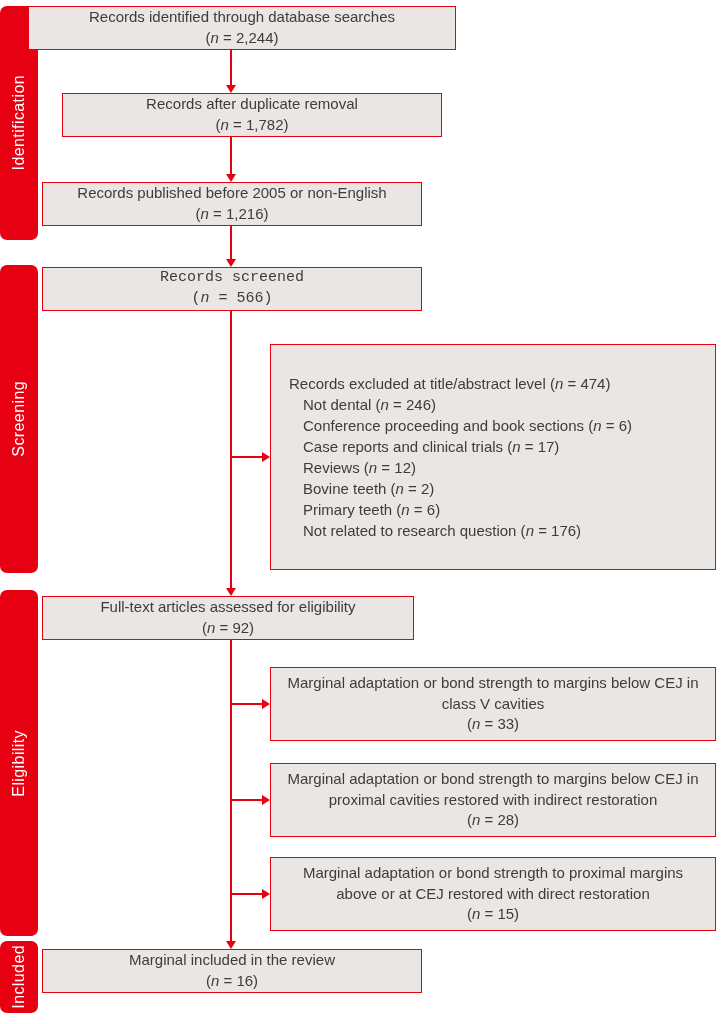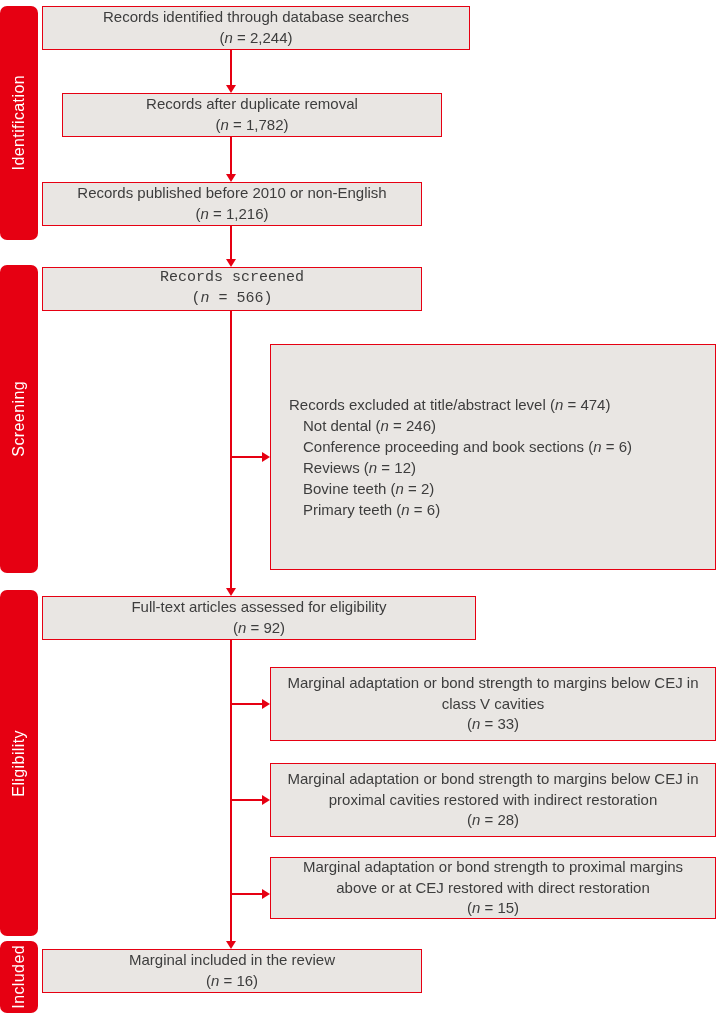--- a/index.html
+++ b/index.html
@@ -83,65 +83,67 @@
   <div class="stage-bar" style="top:265px; height:308px;">
     <span class="stage-label">Screening</span>
   </div>
   <div class="stage-bar" style="top:590px; height:346px;">
     <span class="stage-label">Eligibility</span>
   </div>
   <div class="stage-bar" style="top:941px; height:72px;">
     <span class="stage-label">Included</span>
   </div>
 
-  <div class="box" style="left:42px; top:6px; width:428px; height:44px;">
+  <div class="box" style="left:28px; top:6px; width:428px; height:44px;">
     <div>Records identified through database searches</div>
     <div>(<i>n</i>&nbsp;= 2,244)</div>
   </div>
 
   <div class="box" style="left:42px; top:93px; width:380px; height:44px;margin-left:20px;">
     <div>Records after duplicate removal</div>
     <div>(<i>n</i>&nbsp;= 1,782)</div>
   </div>
 
   <div class="box" style="left:42px; top:182px; width:380px; height:44px;">
-    <div>Records published before 2010 or non-English</div>
+    <div>Records published before 2005 or non-English</div>
     <div>(<i>n</i>&nbsp;= 1,216)</div>
   </div>
 
   <div class="box" style="left:42px; top:267px; width:380px; height:44px;font-family:Liberation Mono, monospace;">
     <div>Records screened</div>
     <div>(<i>n</i>&nbsp;= 566)</div>
   </div>
 
   <div class="box excluded-box" style="left:270px; top:344px; width:446px; height:226px;">
     <div>Records excluded at title/abstract level (<i>n</i>&nbsp;= 474)</div>
     <div class="excluded-item">Not dental (<i>n</i>&nbsp;= 246)</div>
     <div class="excluded-item">Conference proceeding and book sections (<i>n</i>&nbsp;= 6)</div>
+    <div class="excluded-item">Case reports and clinical trials (<i>n</i>&nbsp;= 17)</div>
     <div class="excluded-item">Reviews (<i>n</i>&nbsp;= 12)</div>
     <div class="excluded-item">Bovine teeth (<i>n</i>&nbsp;= 2)</div>
     <div class="excluded-item">Primary teeth (<i>n</i>&nbsp;= 6)</div>
+    <div class="excluded-item">Not related to research question (<i>n</i>&nbsp;= 176)</div>
   </div>
 
-  <div class="box" style="left:42px; top:596px; width:434px; height:44px;">
+  <div class="box" style="left:42px; top:596px; width:372px; height:44px;">
     <div>Full-text articles assessed for eligibility</div>
     <div>(<i>n</i>&nbsp;= 92)</div>
   </div>
 
   <div class="box" style="left:270px; top:667px; width:446px; height:74px;">
     <div>Marginal adaptation or bond strength to margins below CEJ in class V cavities</div>
     <div>(<i>n</i>&nbsp;= 33)</div>
   </div>
 
   <div class="box" style="left:270px; top:763px; width:446px; height:74px;">
     <div>Marginal adaptation or bond strength to margins below CEJ in proximal cavities restored with indirect restoration</div>
     <div>(<i>n</i>&nbsp;= 28)</div>
   </div>
 
-  <div class="box" style="left:270px; top:857px; width:446px; height:62px;">
+  <div class="box" style="left:270px; top:857px; width:446px; height:74px;">
     <div>Marginal adaptation or bond strength to proximal margins above or at CEJ restored with direct restoration</div>
     <div>(<i>n</i>&nbsp;= 15)</div>
   </div>
 
   <div class="box" style="left:42px; top:949px; width:380px; height:44px;">
     <div>Marginal included in the review</div>
     <div>(<i>n</i>&nbsp;= 16)</div>
   </div>
 
   <div class="vline" style="left:230px; top:50px; height:36px;"></div>

